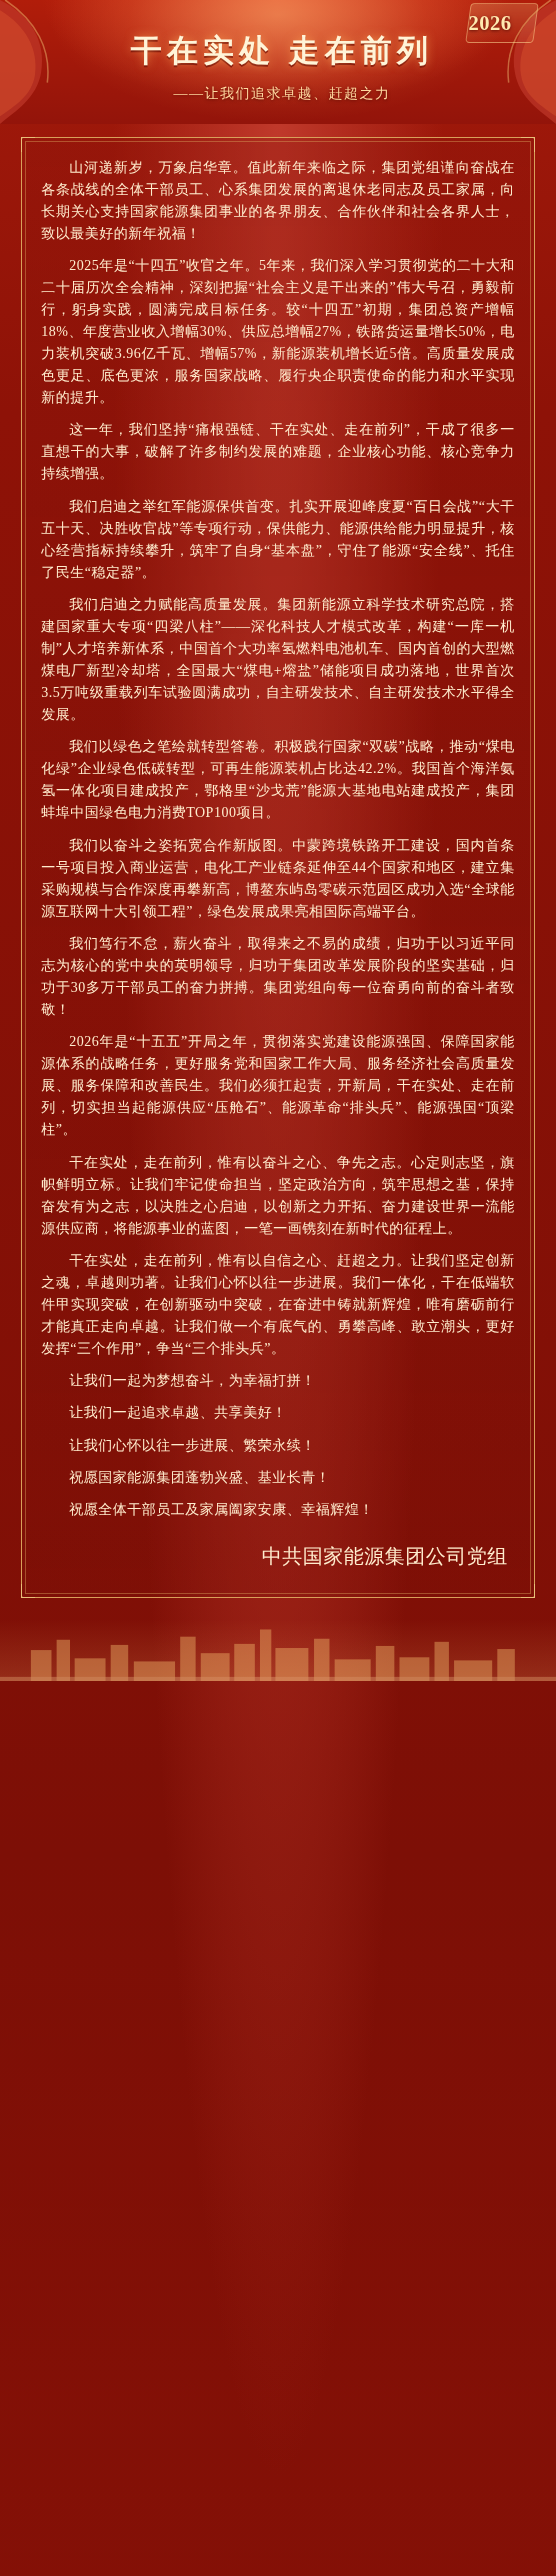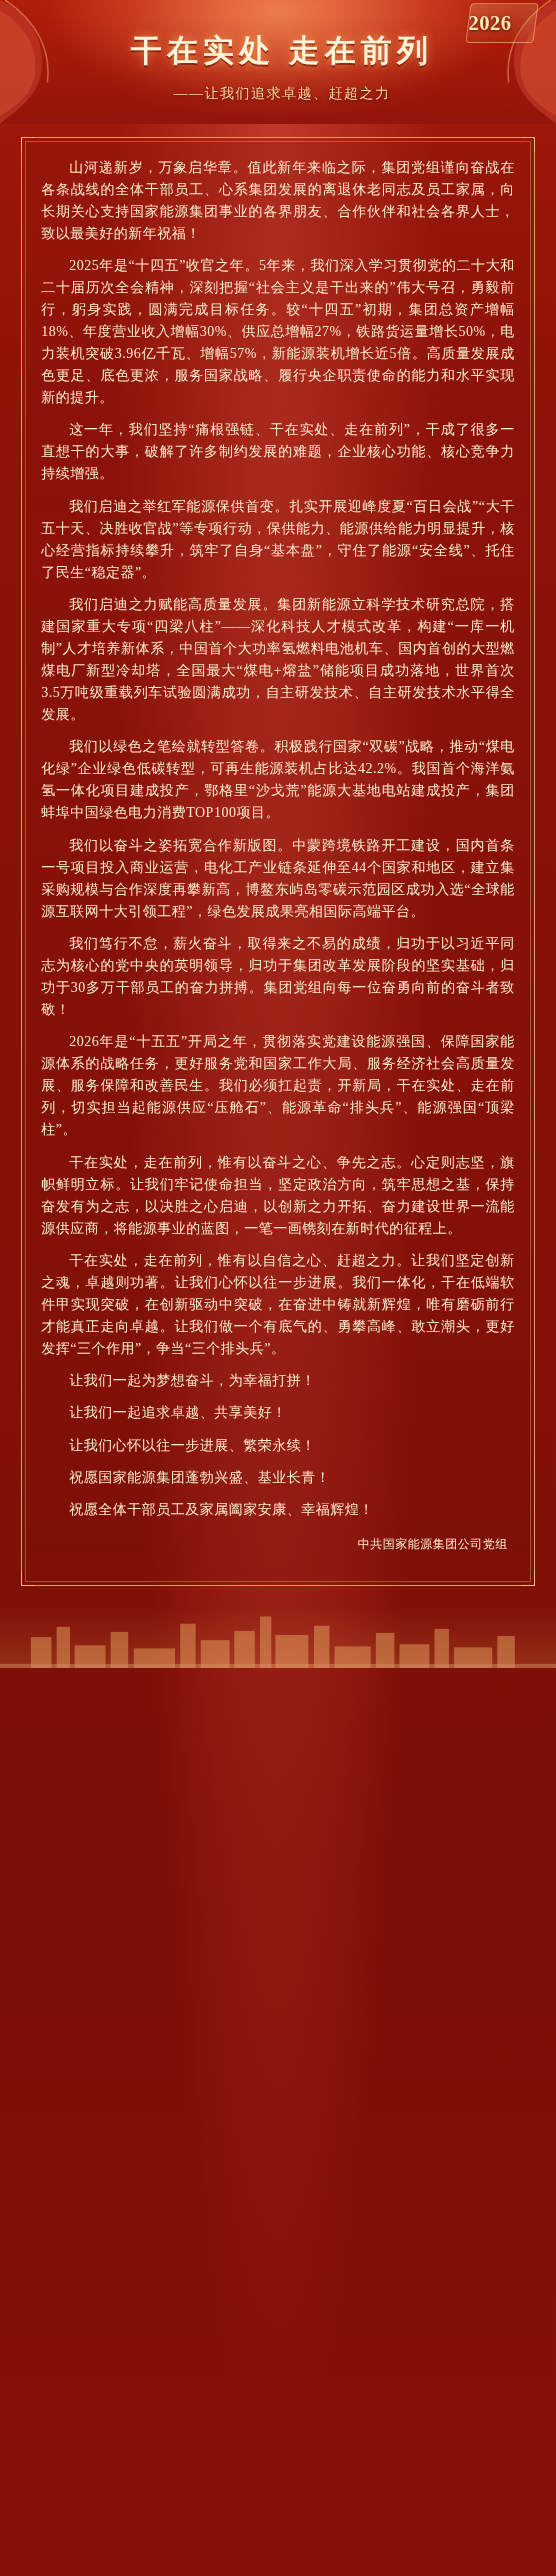--- a/index.html
+++ b/index.html
@@ -134,23 +134,23 @@
     margin: 0 0 10.3px 0;
     font-size: 14px;
     line-height: 22px;
     color: #ffeccd;
     text-indent: 2em;
     text-align: justify;
     letter-spacing: 0.5px;
     font-family: Liberation Serif, serif;
   }
   .sign {
-    margin-top: 10px;
+    margin-top: 23px;
     text-align: right;
-    font-size: 12px;
+    font-size: 20px;
     line-height: 25px;
     color: #ffeccd;
     letter-spacing: 0.5px;
     padding-right: 7.2px;
   }
   .sign div { white-space: nowrap; }
 
   
   .footer {
     position: relative;

